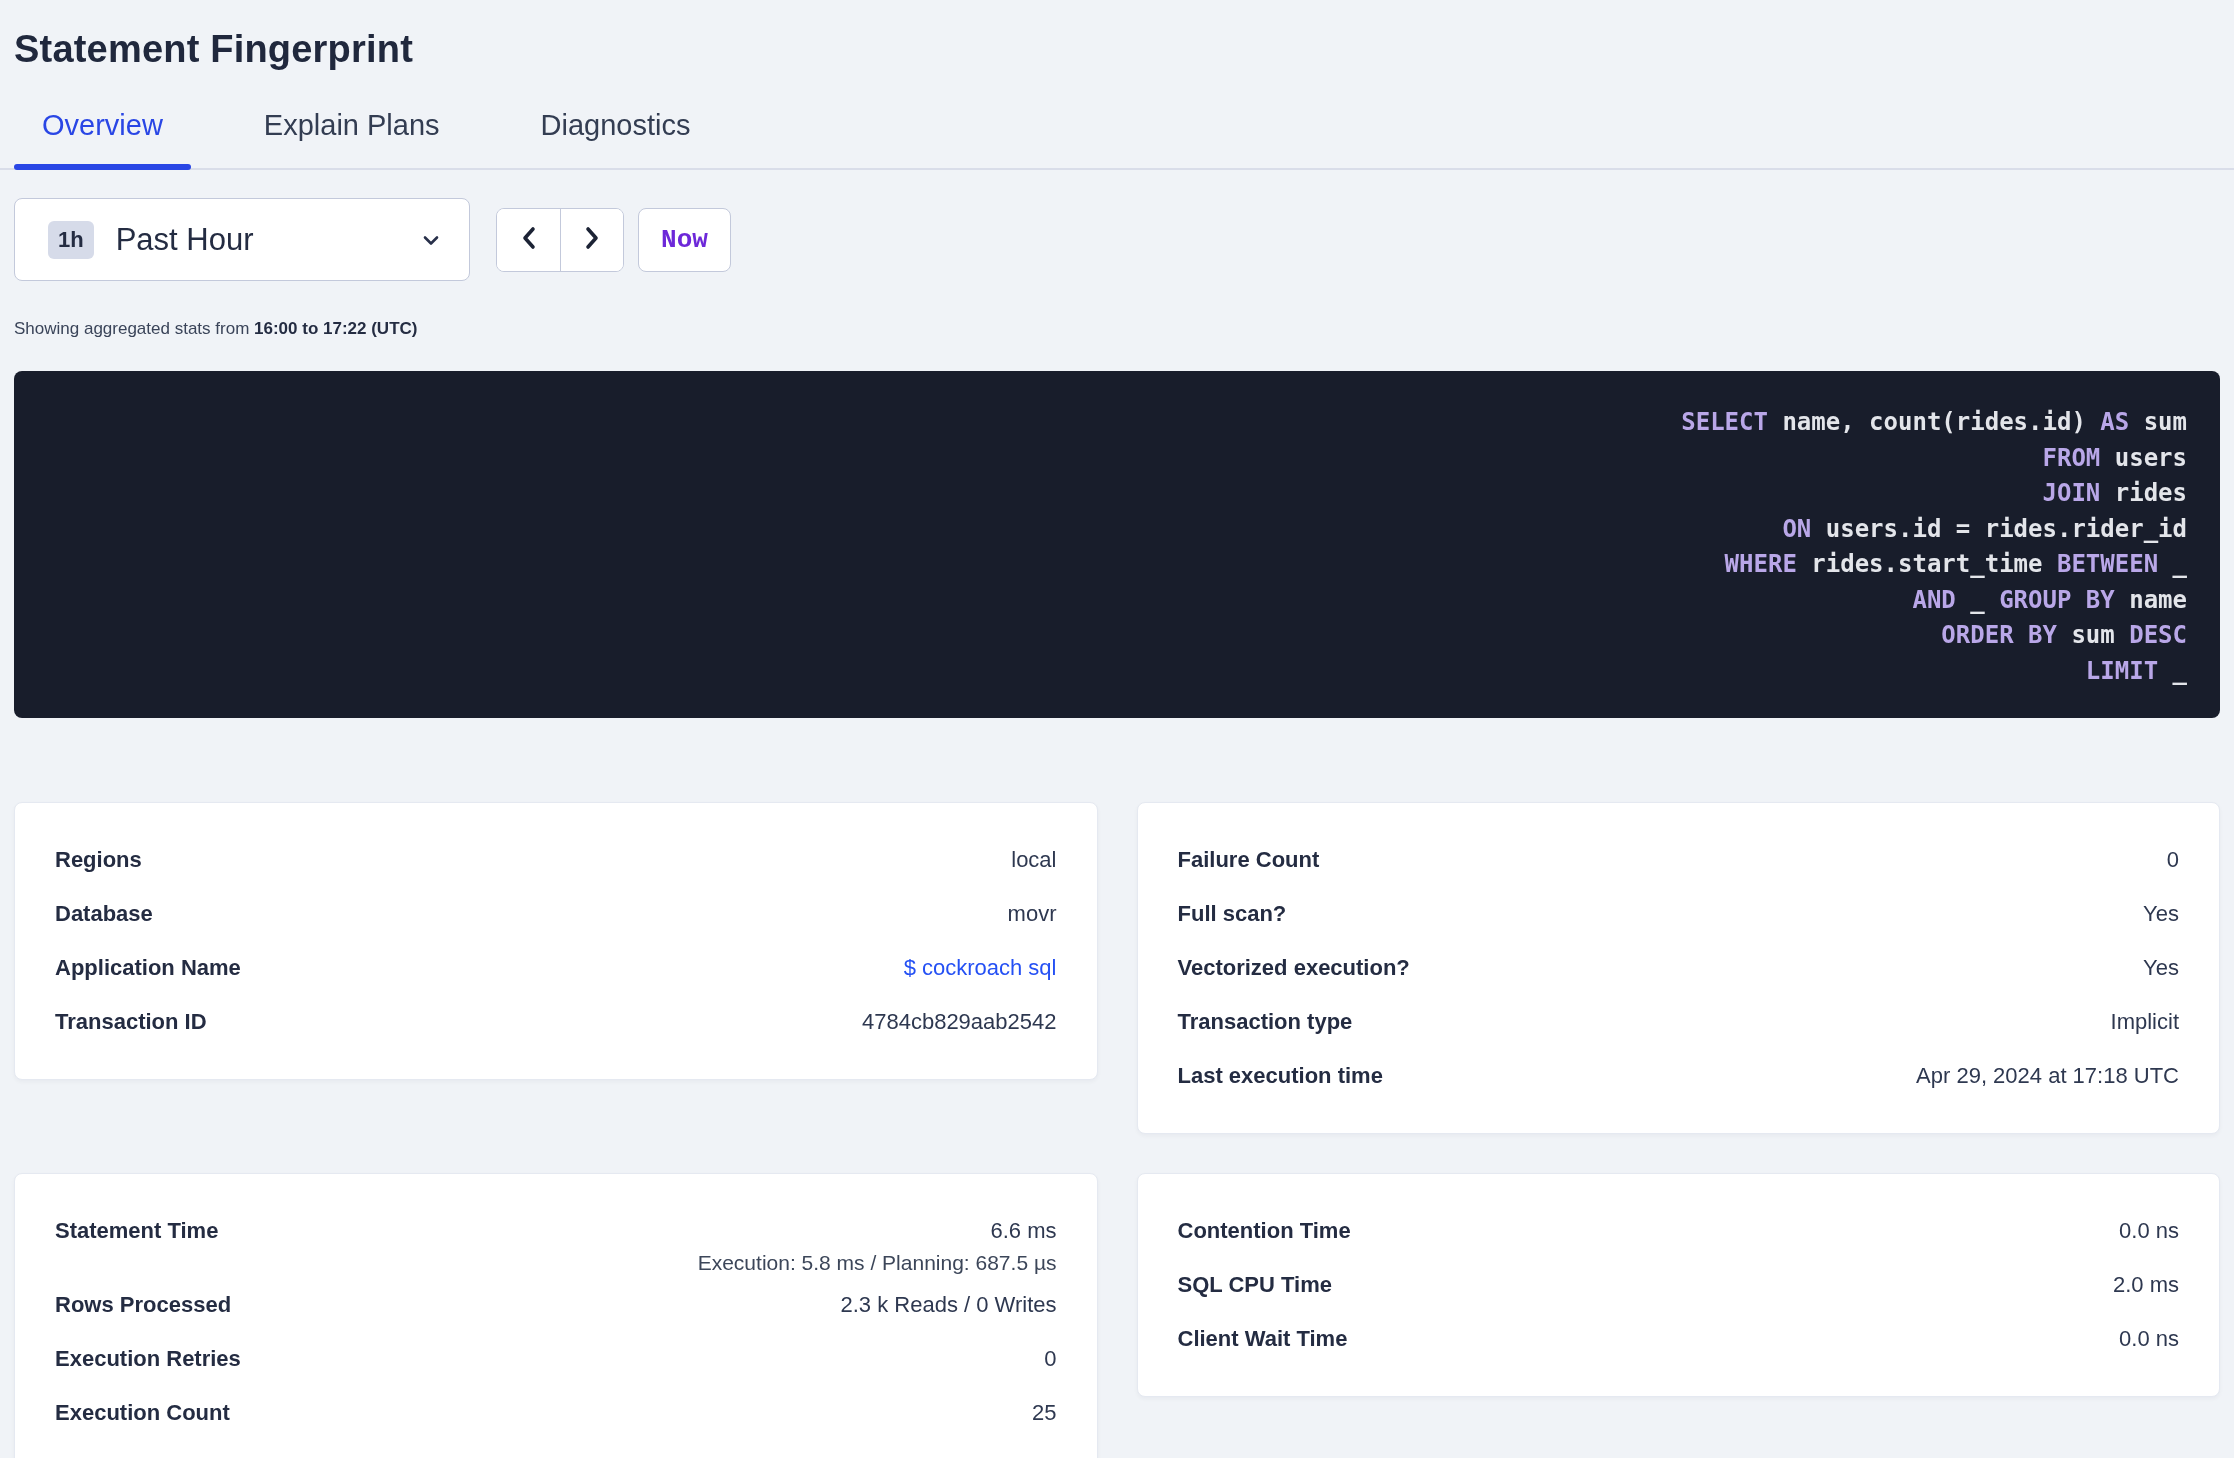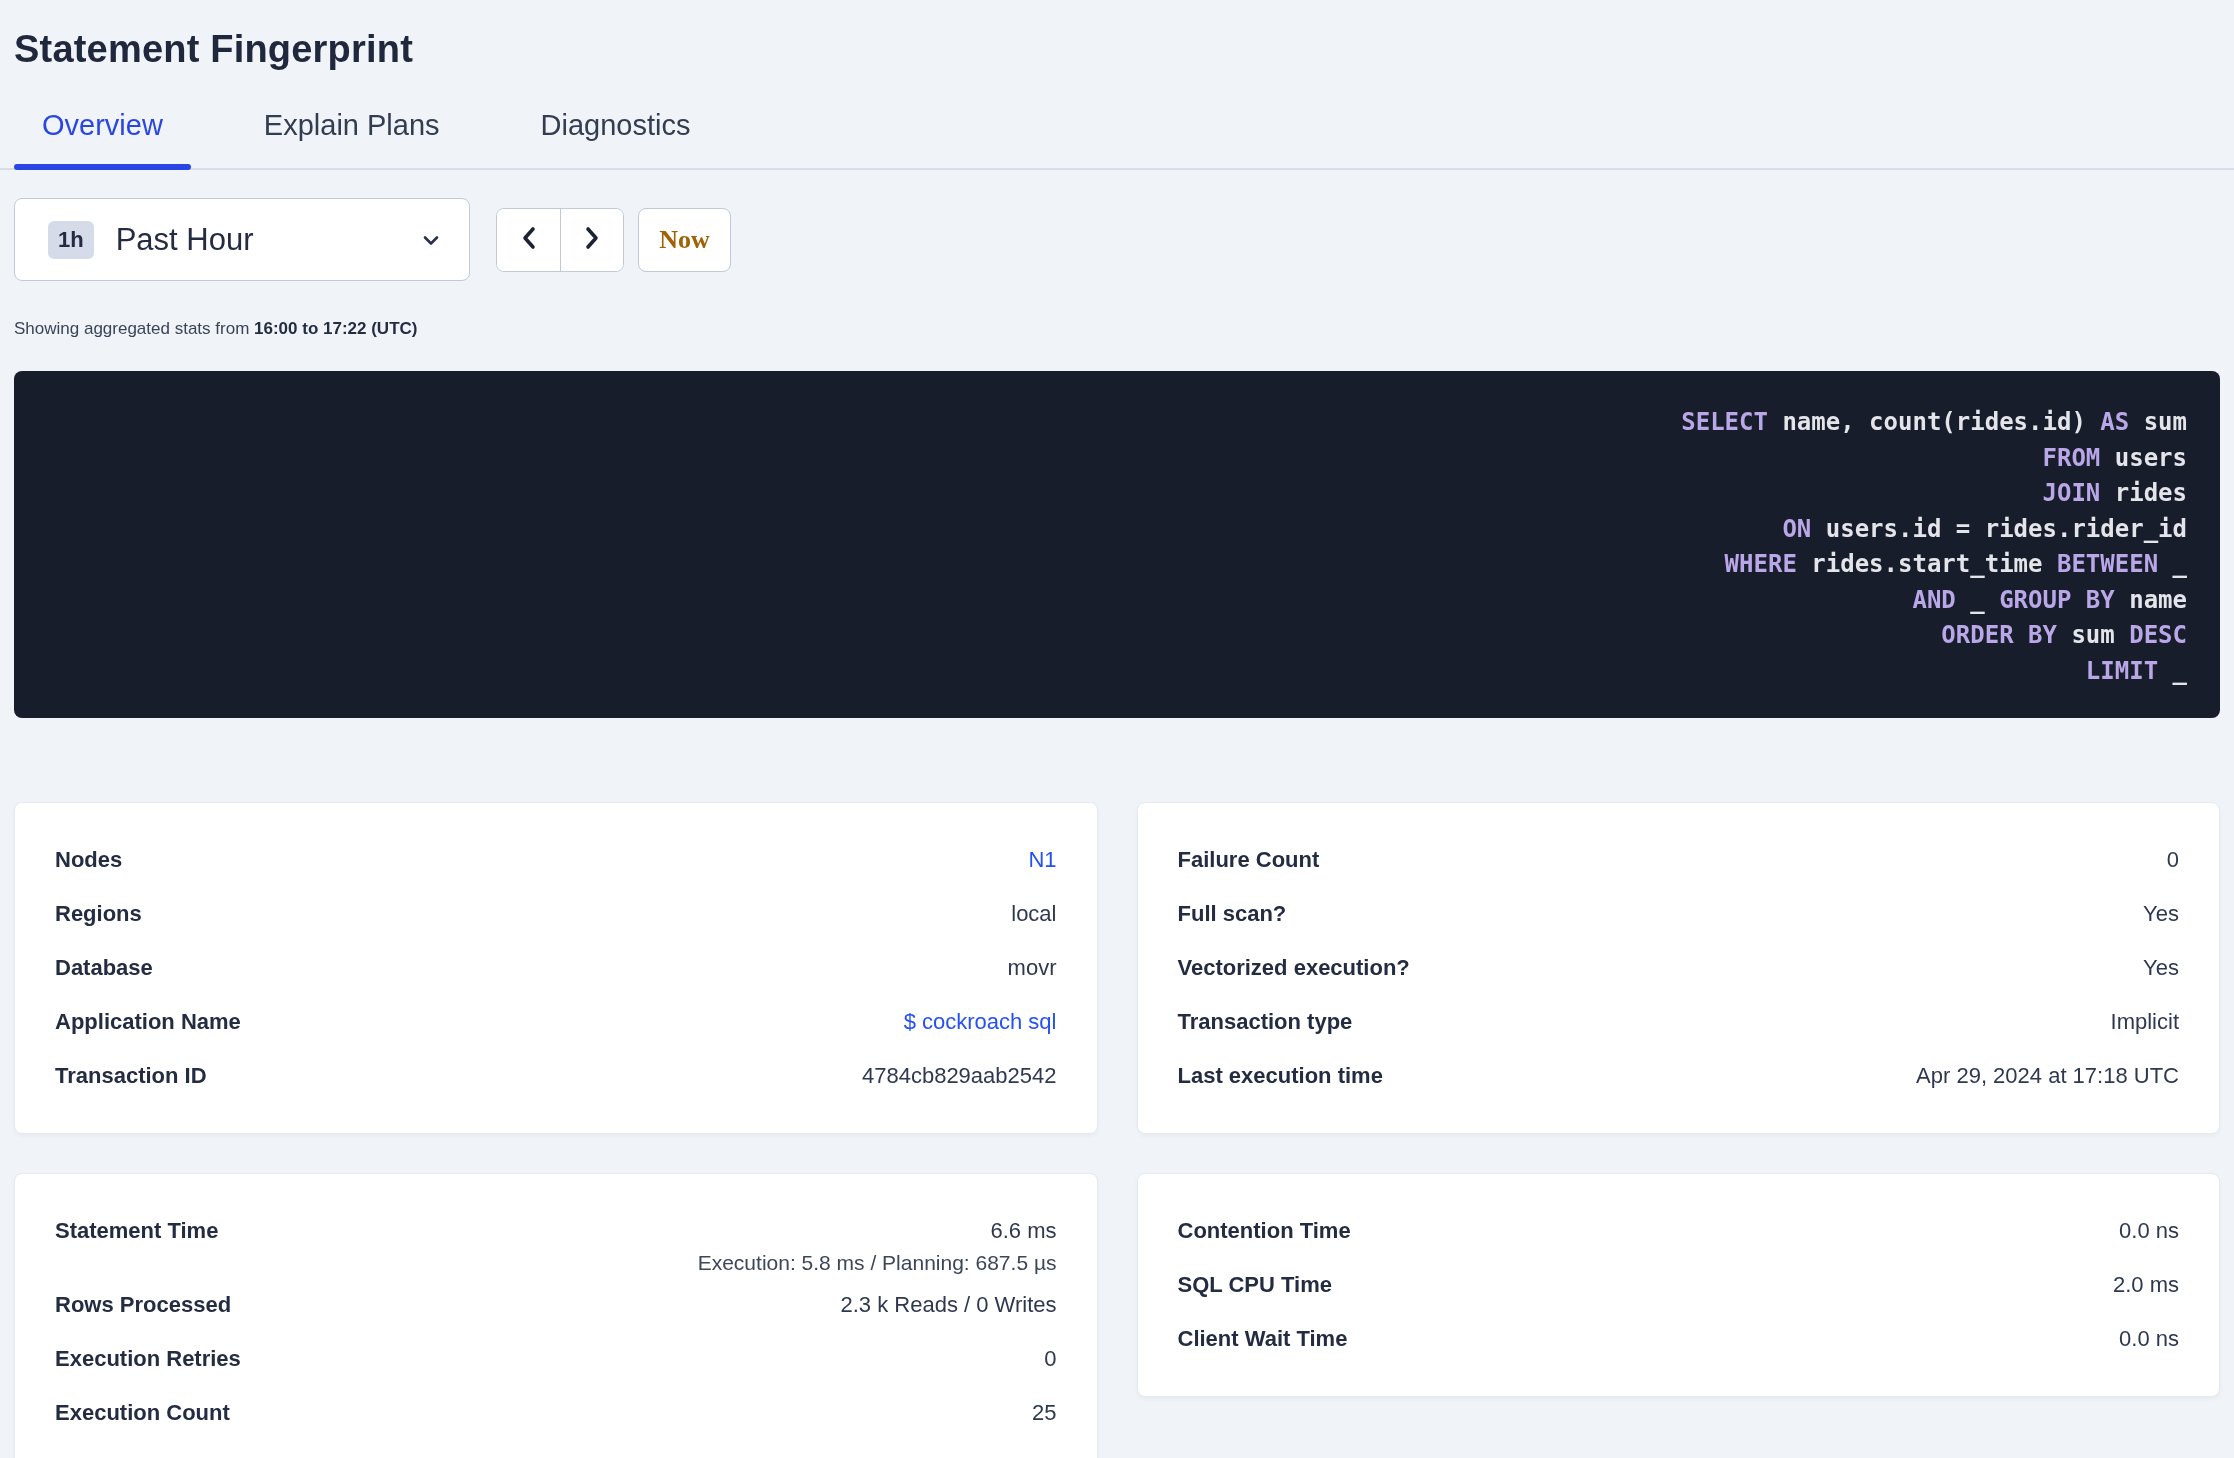--- a/index.html
+++ b/index.html
@@ -84,23 +84,23 @@
     display:flex; align-items:center; justify-content:center;
     background:#fff; border:none; cursor:pointer;
   }
   .arrow-btn + .arrow-btn { border-left:1px solid #c3c9db; }
   .now-btn {
     margin-left:14px;
     width:93px; height:64px;
     background:#fff;
     border:1px solid #c3c9db;
     border-radius:8px;
-    font-family:Liberation Serif, serif;
+    font-family:Liberation Mono, monospace;
     font-size:26px; font-weight:bold;
-    color:#a16207;
+    color:#6d28d9;
     cursor:pointer;
   }
   
   .stats-line {
     margin:38px 14px 0;
     font-size:17px;
     color:#3a4459;
   }
   .stats-line b { color:#242c42; }
   
@@ -207,24 +207,20 @@
 <span>    </span><span class="kw">ON</span><span> users.id = rides.rider_id</span>
 <span>   </span><span class="kw">WHERE</span><span> rides.start_time </span><span class="kw">BETWEEN</span><span> _</span>
 <span>    </span><span class="kw">AND</span><span> _ </span><span class="kw">GROUP BY</span><span> name</span>
 <span> </span><span class="kw">ORDER BY</span><span> sum </span><span class="kw">DESC</span>
 <span> </span><span class="kw">LIMIT</span><span> _</span></pre>
 </div>
 
 <div class="cards">
   <section class="card">
       <div class="card-row">
-        <span class="row-label">Nodes</span>
-        <span class="row-right"><a class="row-value">N1</a></span>
-      </div>
-      <div class="card-row">
         <span class="row-label">Regions</span>
         <span class="row-right"><span class="row-value">local</span></span>
       </div>
       <div class="card-row">
         <span class="row-label">Database</span>
         <span class="row-right"><span class="row-value">movr</span></span>
       </div>
       <div class="card-row">
         <span class="row-label">Application Name</span>
         <span class="row-right"><a class="row-value">$ cockroach sql</a></span>

